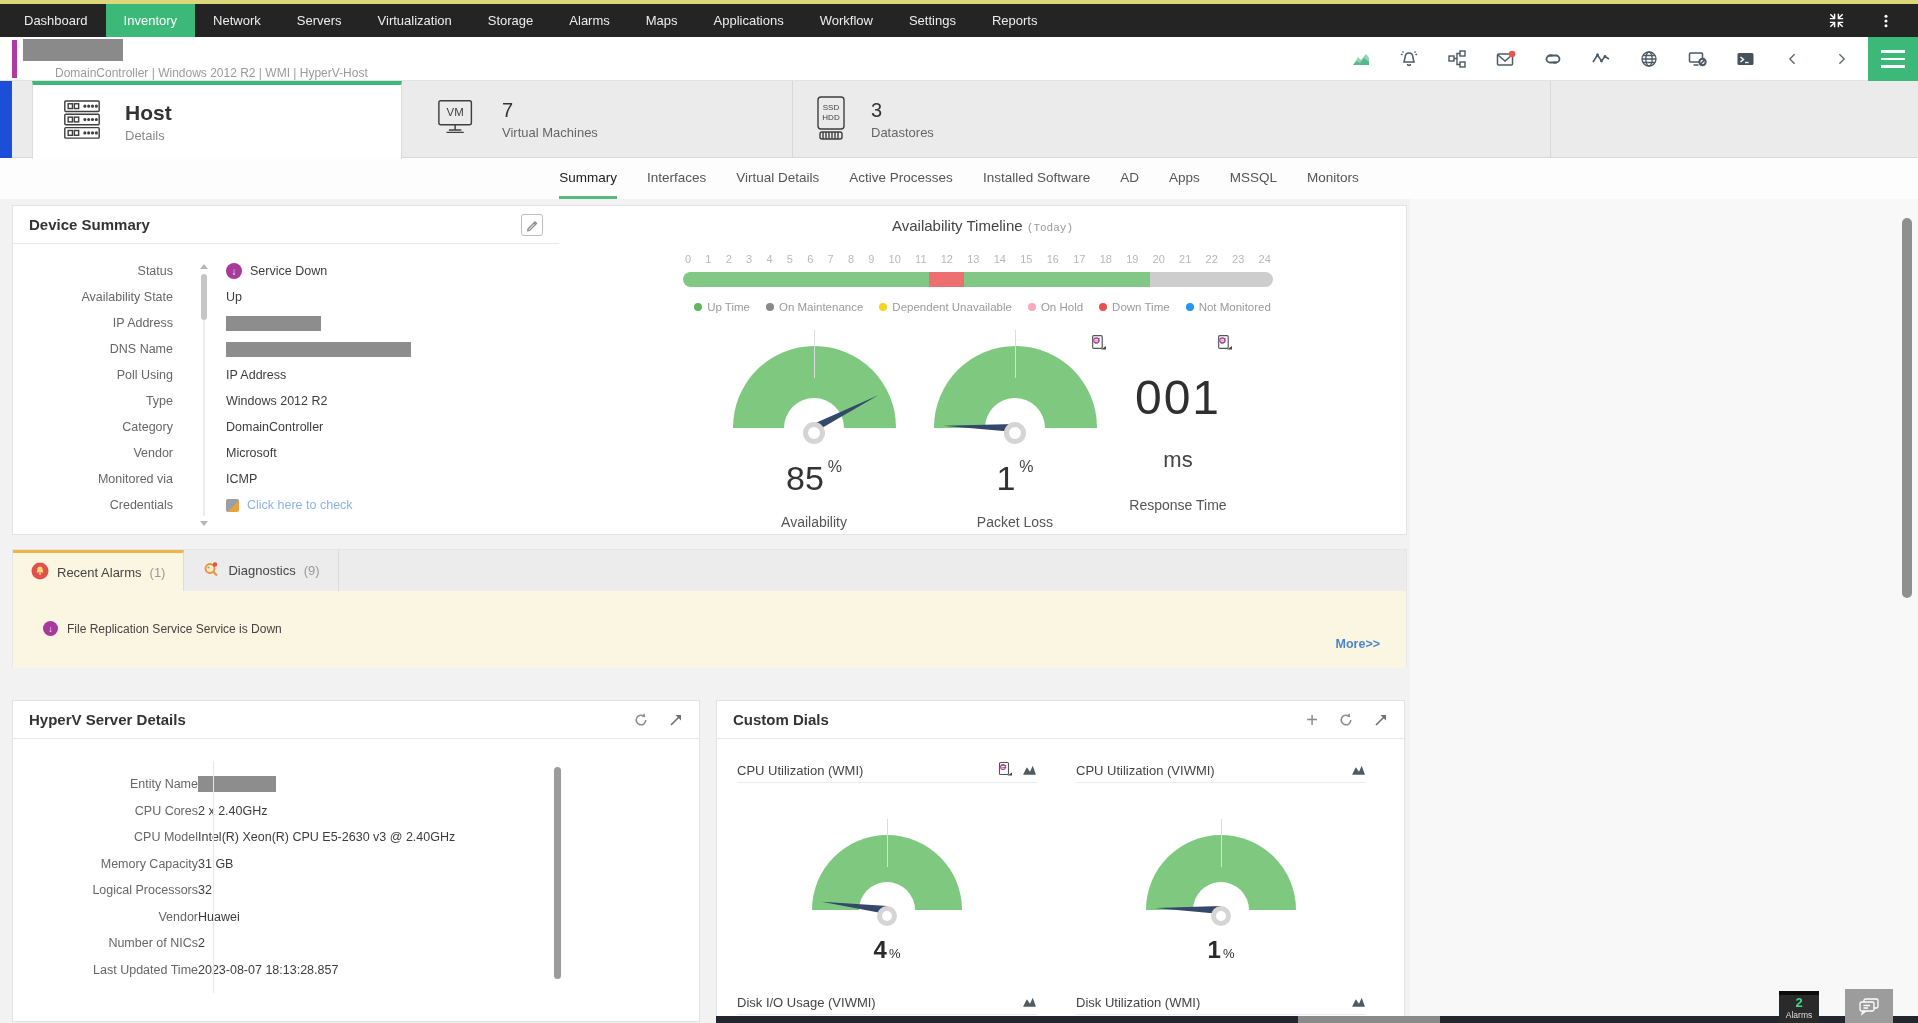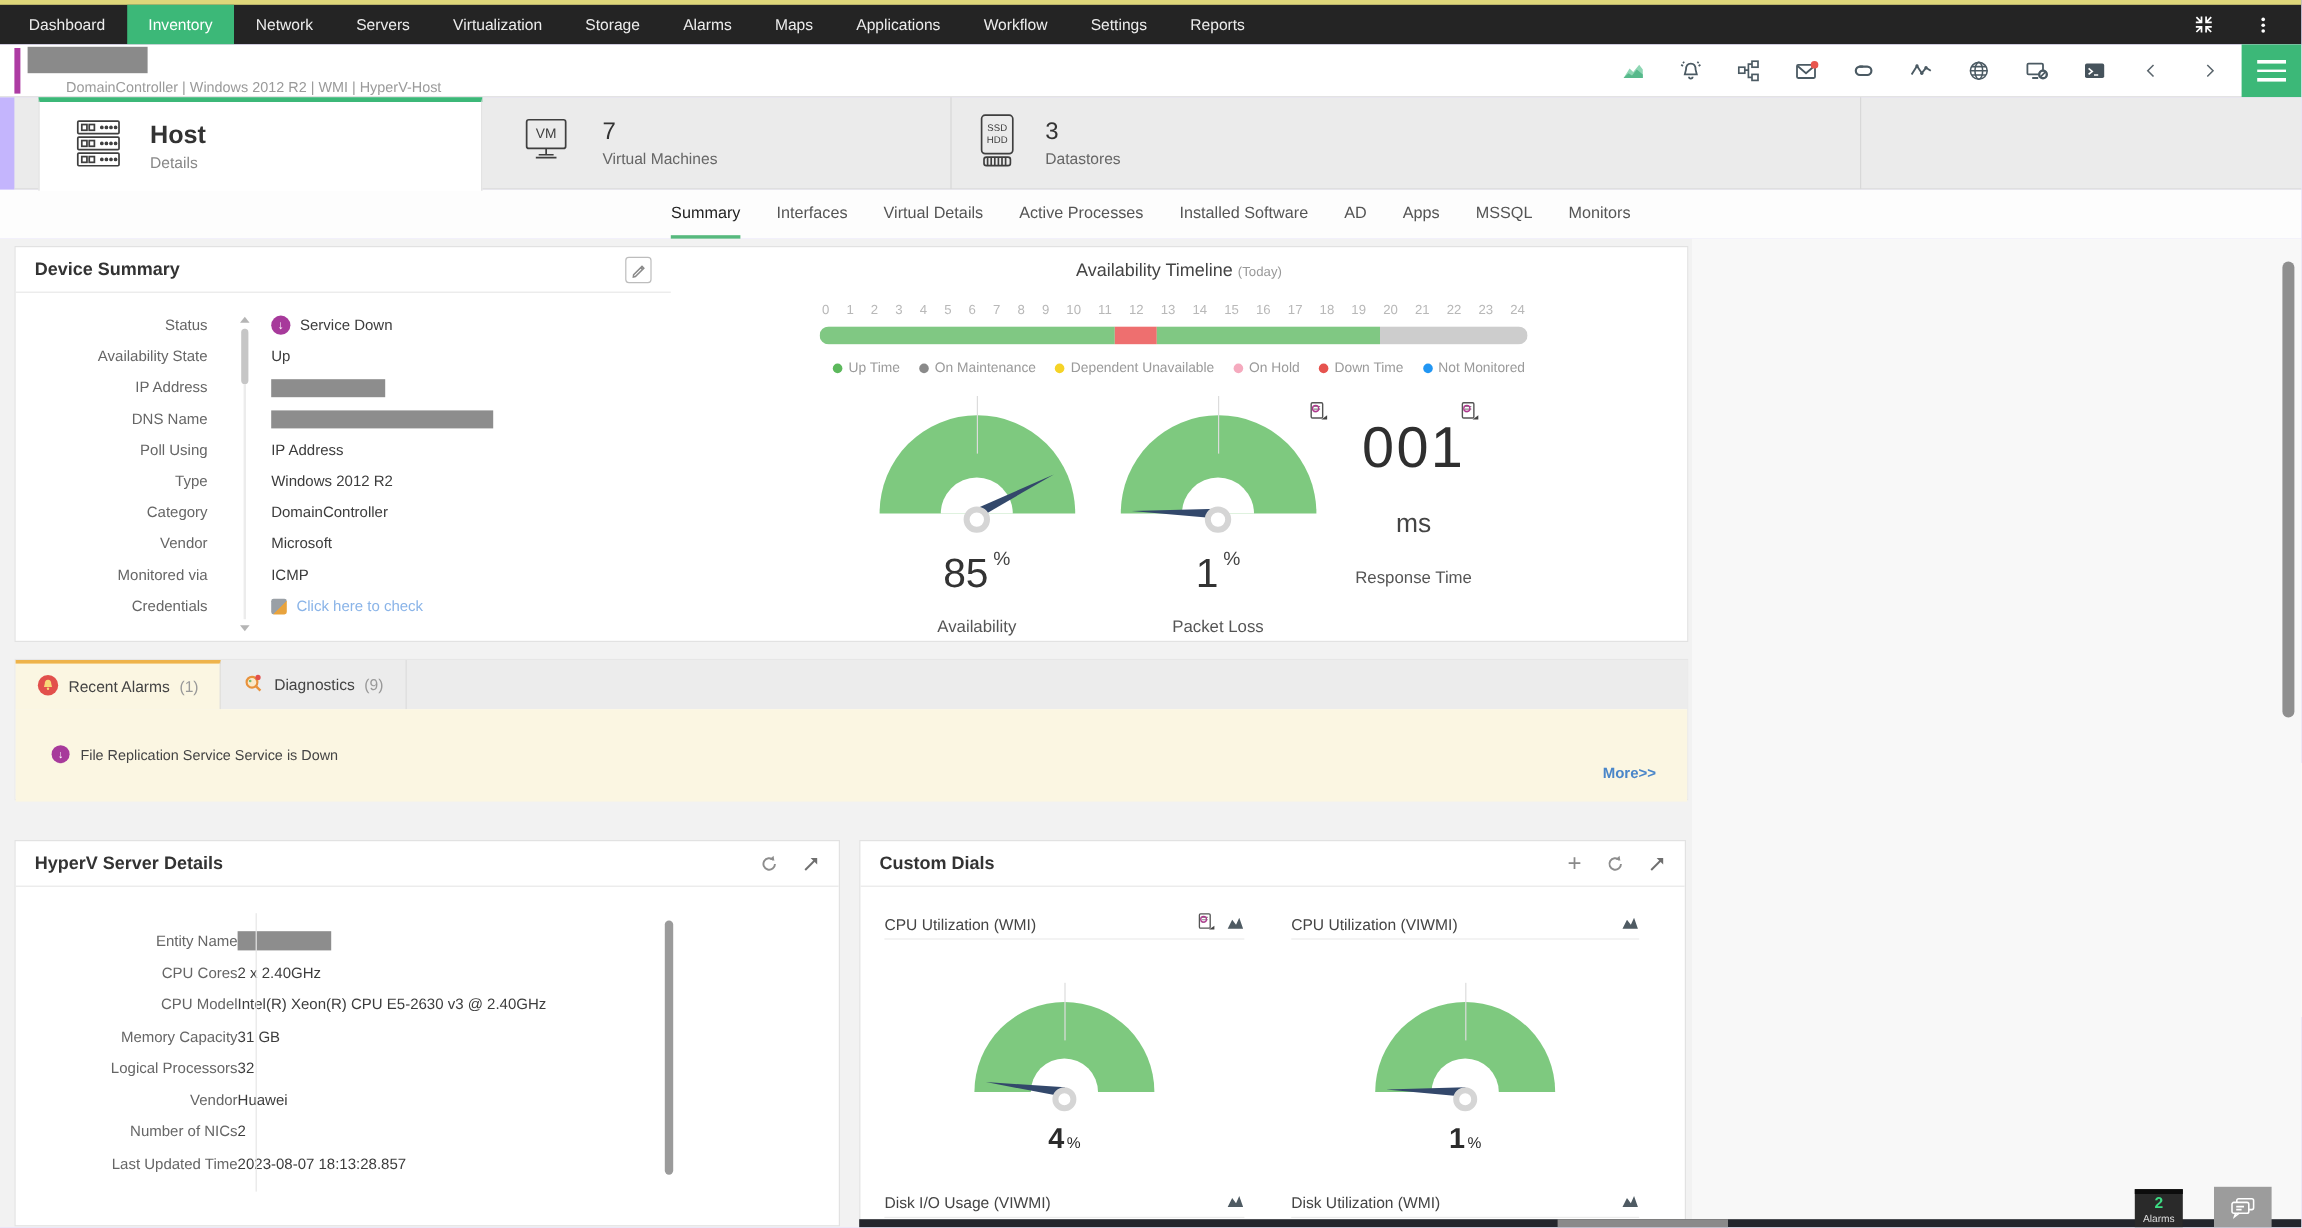--- a/index.html
+++ b/index.html
@@ -1,17 +1,17 @@
 <!DOCTYPE html>
 <html><head>
 <meta charset="utf-8">
 <style>
   * { margin:0; padding:0; box-sizing:border-box; }
   body { font-family:"Liberation Sans", sans-serif; background:#fff; }
-  .screen { position:relative; width:1918px; height:1023px; overflow:hidden; background:#c4b5fd; }
+  .screen { position:relative; width:1918px; height:1023px; overflow:hidden; background:#1d4ed8; }
 
   
   .topnav { position:absolute; left:0; top:0; width:100%; height:37px; background:#242424;
             border-top:4px solid #ded67a; display:flex; align-items:stretch; padding-left:6px; }
   .nav-items { display:flex; }
   .nav-item { color:#ededed; font-size:13px; padding:0 18px; display:flex; align-items:center; cursor:pointer; }
   .nav-item.active { background:#3cb878; color:#fff; }
   .nav-right { margin-left:auto; display:flex; align-items:center; gap:32px; padding-right:24px; }
   .nav-right svg { display:block; }
 
@@ -72,21 +72,21 @@
   .link-blue { color:#8ab4e8; }
   .mini-scroll { position:absolute; left:184px; top:58px; bottom:8px; width:14px; }
   .mini-scroll .car-up { position:absolute; top:0; left:3px; width:0; height:0; border-left:4px solid transparent; border-right:4px solid transparent; border-bottom:5px solid #b5b5b5; }
   .mini-scroll .car-dn { position:absolute; bottom:0; left:3px; width:0; height:0; border-left:4px solid transparent; border-right:4px solid transparent; border-top:5px solid #b5b5b5; }
   .mini-scroll .track { position:absolute; left:6px; top:10px; bottom:10px; width:2px; background:#ececec; }
   .mini-scroll .thumb { position:absolute; left:4px; top:10px; width:6px; height:46px; background:#c6c6c6; border-radius:3px; }
 
   
   .avail { position:relative; flex:1; }
   .avail-title { text-align:center; margin-top:11px; font-size:15px; color:#444; }
-  .avail-title .sub { font-size:11px; color:#999; }
+  .avail-title .sub { font-size:11px; color:#999;font-family:Liberation Mono, monospace; }
   .hours { position:absolute; left:126px; top:47px; width:586px; display:flex; justify-content:space-between;
            font-size:11px; color:#b8b8b8; }
   .timeline { position:absolute; left:124px; top:66px; width:590px; height:15px; border-radius:8px; overflow:hidden; display:flex; }
   .timeline .seg { height:100%; }
   .legend { position:absolute; left:0; right:0; top:95px; display:flex; justify-content:center; gap:16px; }
   .legend-item { display:flex; align-items:center; gap:5px; font-size:11.5px; color:#9a9a9a; }
   .legend-item i { width:8px; height:8px; border-radius:50%; display:block; }
 
   .gcol { position:absolute; top:140px; width:200px; text-align:center; }
   .gcol1 { left:155px; } .gcol2 { left:356px; } .gcol3 { left:519px; }
@@ -102,21 +102,21 @@
                   background:#fff; border:5px solid #d5d5d5; border-radius:50%; z-index:4; }
   .gauge.sm { width:150px; height:75px; }
   .gauge.sm .g-arc { border-radius:75px 75px 0 0; }
   .gauge.sm .g-hole { width:56px; height:28px; }
   .gauge.sm .g-needle { border-left-width:66px; }
   .gauge.sm .g-hub { width:20px; height:20px; }
   .g-valrow { margin-top:30px; color:#333; }
   .g-val { font-size:34px; }
   .g-unit { font-size:16px; vertical-align:18px; margin-left:4px; color:#444; }
   .g-label { margin-top:16px; font-size:14px; color:#555; }
-  .rt-num { font-size:48px; color:#2f2f2f; letter-spacing:2px; }
+  .rt-num { font-size:48px; color:#2f2f2f; letter-spacing:2px; margin-top:24px; }
   .rt-unit { font-size:22px; color:#444; margin-top:22px; }
   .rt-label { margin-top:24px; font-size:14px; color:#555; }
   .fl-report { position:absolute; top:128px; }
 
   
   .panel-alarms { left:12px; top:350px; width:1395px; height:118px; border:1px solid #e6e6e6; }
   .alarm-tabs { height:41px; background:#ececec; display:flex; }
   .alarm-tab { display:flex; align-items:center; gap:8px; padding:0 18px; font-size:13px; color:#444;
                border-right:1px solid #dcdcdc; cursor:pointer; }
   .alarm-tab .cnt { color:#999; }

